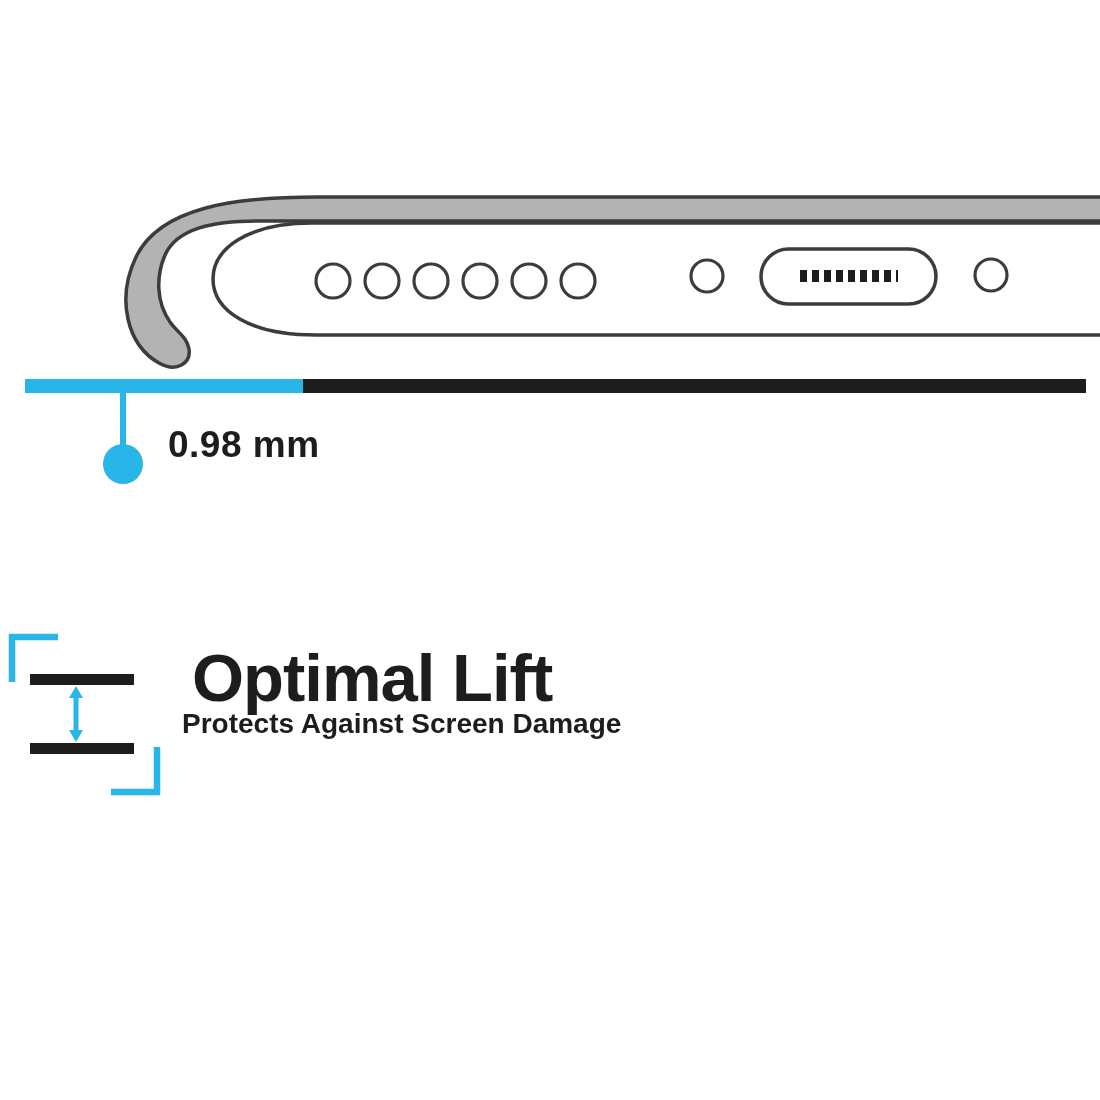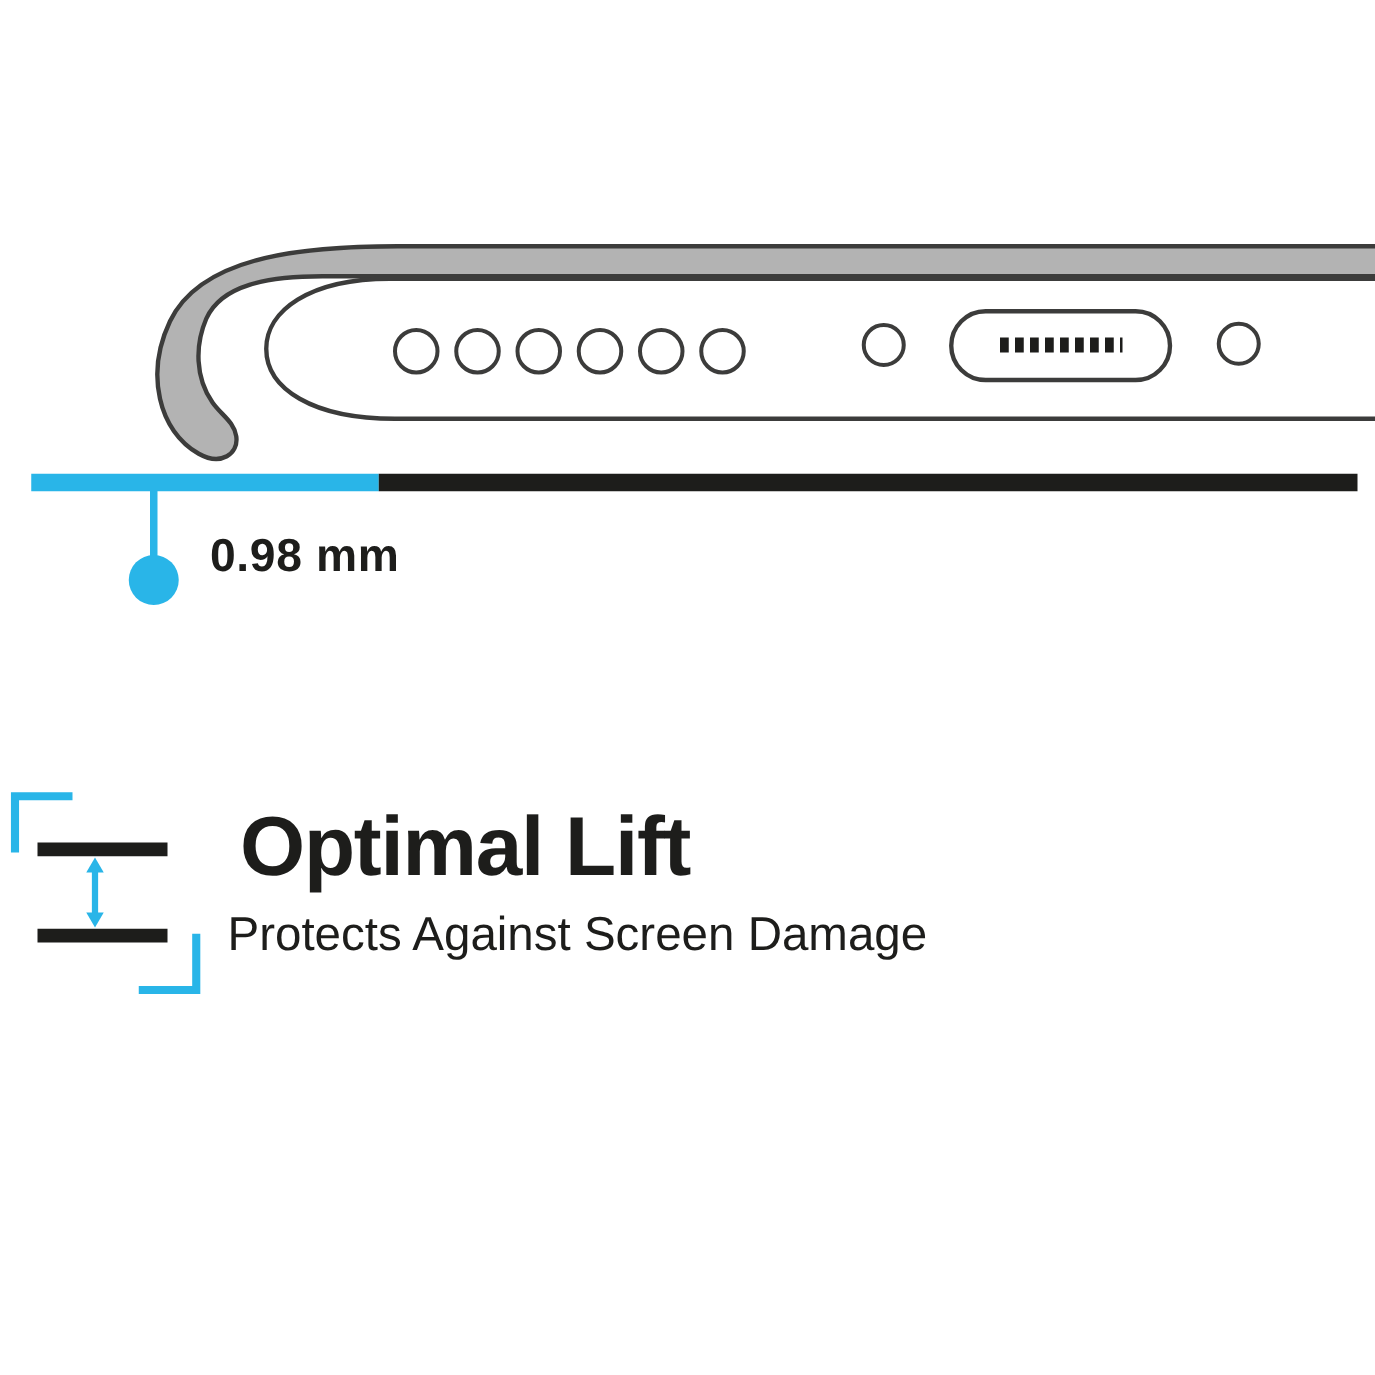--- a/index.html
+++ b/index.html
@@ -40,22 +40,22 @@
   .gap-bar{fill:var(--ink);}
   .gap-arrow-shaft{stroke:var(--accent);stroke-width:5;}
   .gap-arrow-head{fill:var(--accent);}
 
   .feature-title{
     position:absolute;left:180px;top:644px;
     font-size:67px;font-weight:700;color:var(--ink);
     letter-spacing:-1px;white-space:nowrap;line-height:1;margin-left:12px;
   }
   .feature-subtitle{
-    position:absolute;left:182px;top:729px;
-    font-size:38px;font-weight:400;color:var(--ink);
+    position:absolute;left:182px;top:710px;
+    font-size:28px;font-weight:700;color:var(--ink);
     letter-spacing:0px;white-space:nowrap;line-height:1;
   }
 </style>
 </head>
 <body>
 
 <div class="stage">
 
   <svg class="phone-svg" viewBox="0 0 1100 560" aria-hidden="true">
 

